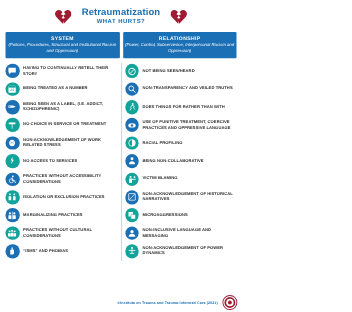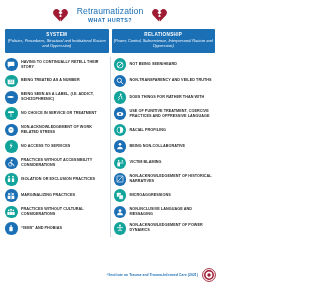--- a/index.html
+++ b/index.html
@@ -13,21 +13,21 @@
   .page{position:relative;width:220px;height:284px;box-sizing:border-box;}
 
   
   .titlebar{
     display:flex;align-items:center;justify-content:center;
     gap:9px;padding:7px 0 6px 0;
   }
   .heart{width:15px;height:14px;flex:0 0 auto;}
   .title-text{text-align:center;line-height:1.05;}
   .title-main{
-    font-size:8.6px;font-weight:normal;color:#1b6fb5;
+    font-size:8.6px;font-weight:bold;color:#1b6fb5;
     letter-spacing:.1px;white-space:nowrap;
   }
   .title-sub{
     font-size:5.4px;font-weight:bold;color:#1b6fb5;
     letter-spacing:.45px;margin-top:1.5px;white-space:nowrap;
   }
 
   
   .headers{display:flex;gap:3px;padding:0 5px;}
   .col-head{

